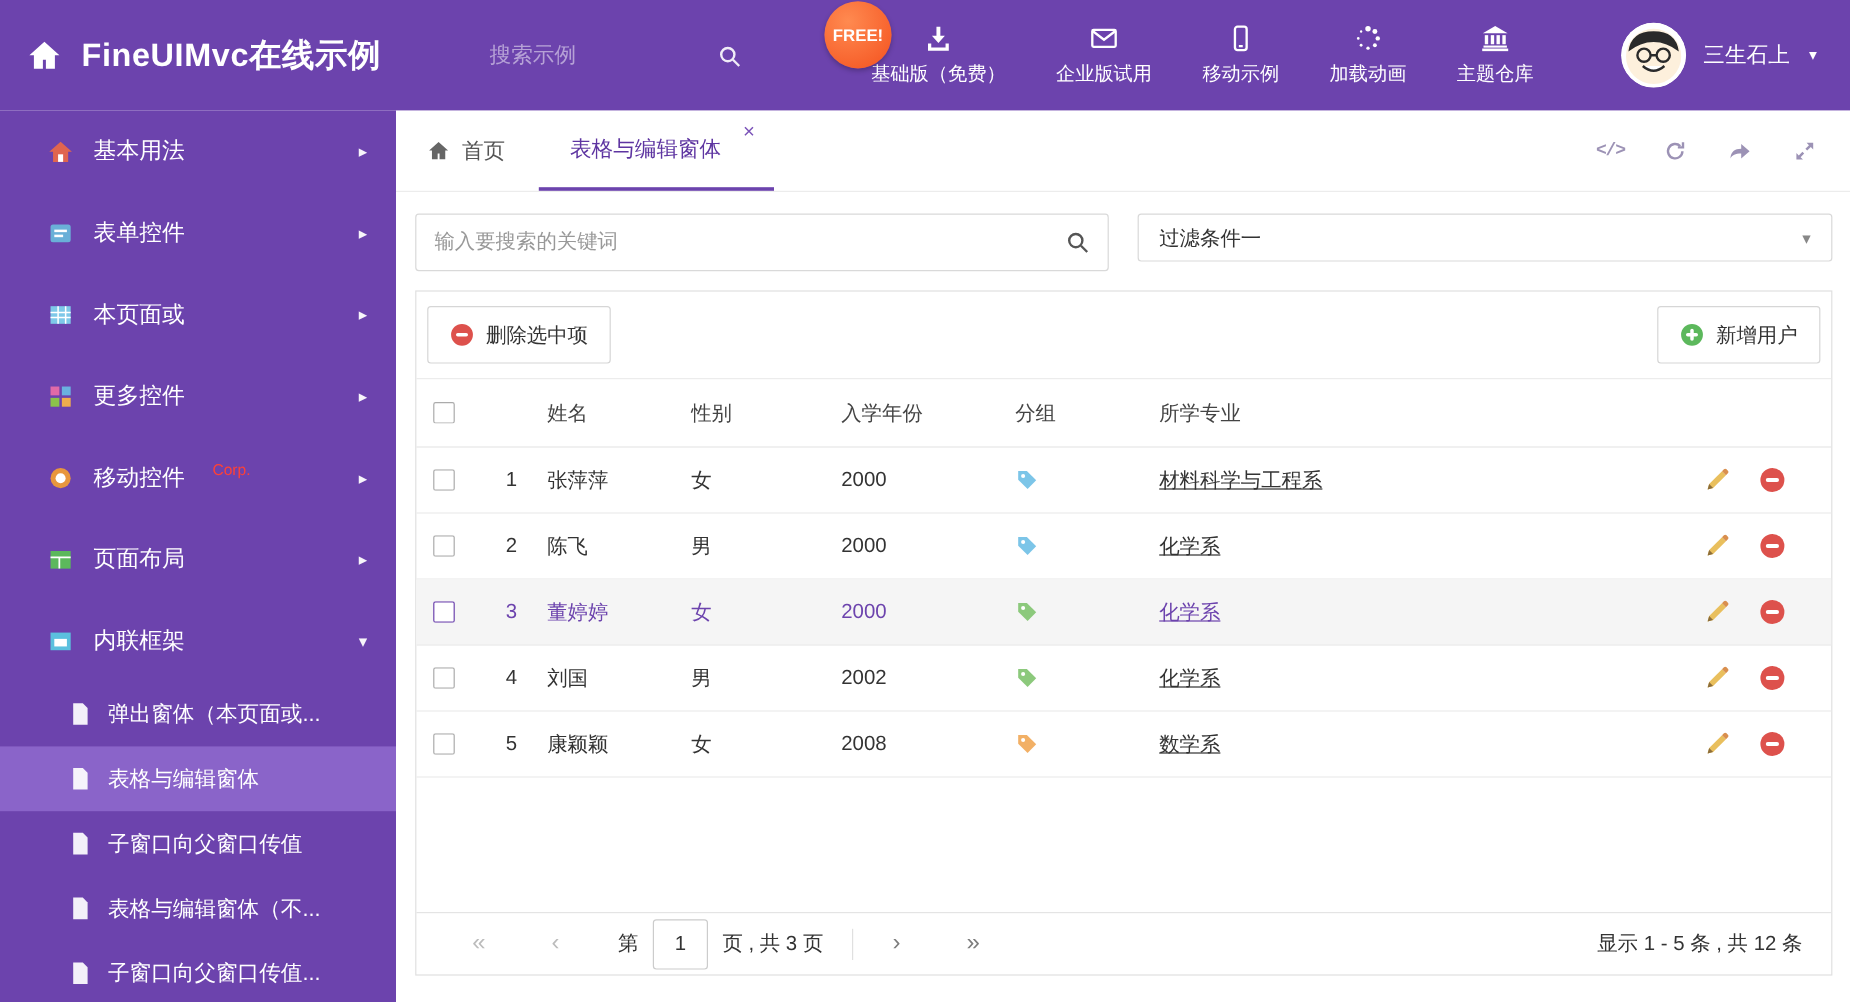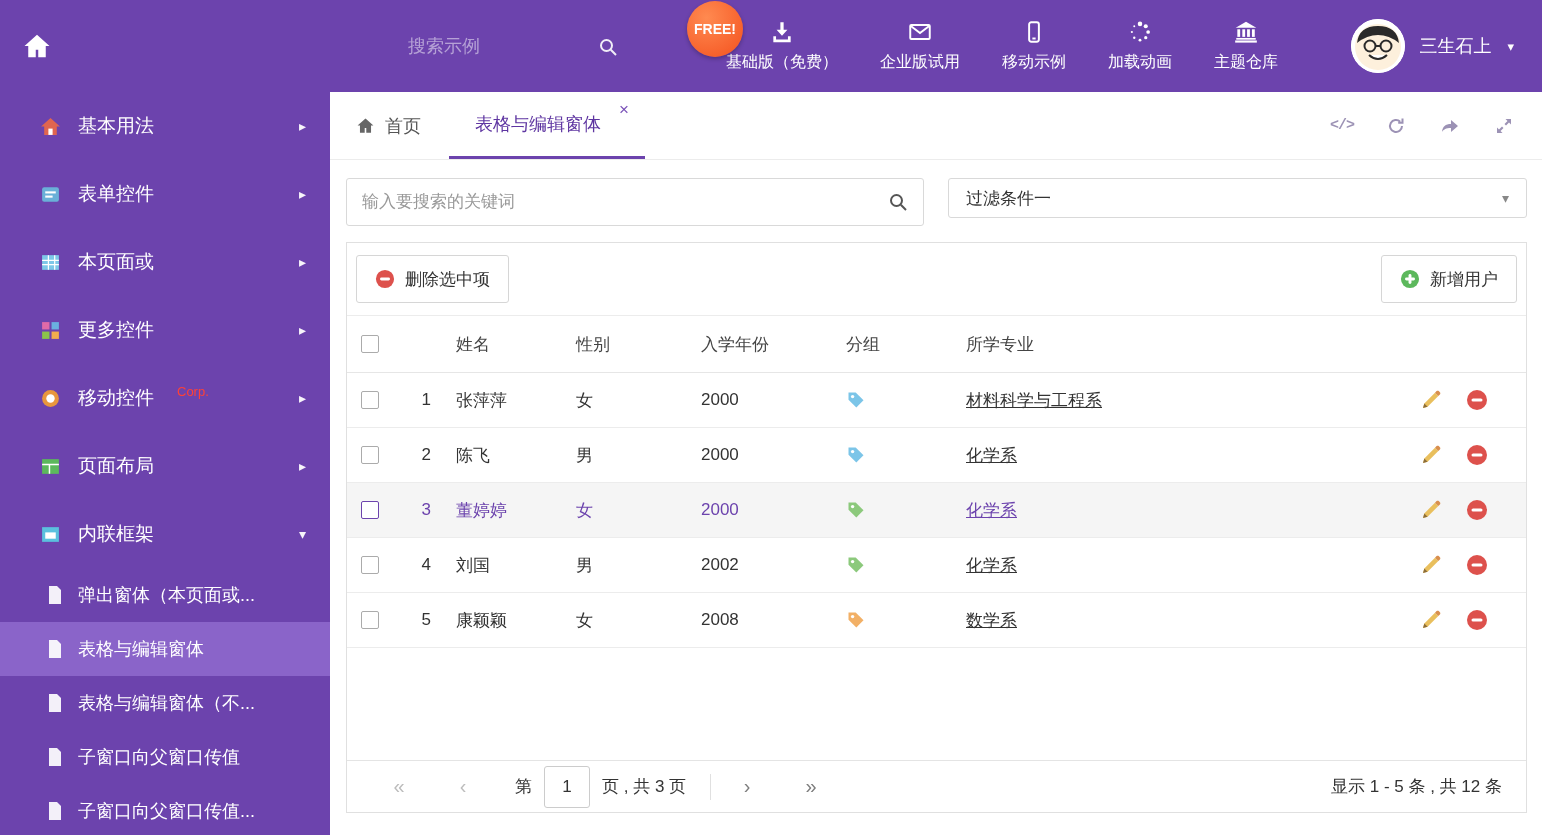--- a/index.html
+++ b/index.html
@@ -26,21 +26,21 @@
 .user .uname{font-size:18px;}
 .user .caret{font-size:13px;margin-left:2px;}
 
 
 .sidebar{position:absolute;top:92px;left:0;bottom:0;width:330px;background:#6c43ad;color:#fff;overflow:hidden;}
 .side-item{height:68px;display:flex;align-items:center;gap:17px;padding:0 24px 0 40px;font-size:19px;cursor:pointer;}
 .side-item .sicon{width:21px;height:21px;flex:0 0 auto;}
 .side-item .sicon svg{width:21px;height:21px;display:block;}
 .side-item .chev{margin-left:auto;font-size:14px;opacity:.95;}
 .corp{font-size:13px;color:#ff4136;margin-left:6px;transform:translateY(-7px);}
-.sub-item{height:54px;display:flex;align-items:center;gap:15px;padding-left:47px;font-size:18px;cursor:pointer;white-space:nowrap;}
+.sub-item{height:54px;display:flex;align-items:center;gap:15px;padding-left:59px;font-size:18px;cursor:pointer;white-space:nowrap;}
 .sub-item.active{background:#8a64c9;}
 .sub-item .ficon{width:16px;height:20px;flex:0 0 auto;}
 .sub-item .ficon svg{width:16px;height:20px;display:block;}
 
 
 .content{position:absolute;top:92px;left:330px;right:0;bottom:0;background:#fff;overflow:hidden;}
 .tabbar{height:68px;display:flex;align-items:stretch;border-bottom:1px solid #ececec;}
 .tab{display:flex;align-items:center;gap:10px;padding:0 28px;font-size:18px;color:#555;cursor:pointer;}
 .tab.home{padding-left:26px;}
 .tab .tab-home-icon{width:19px;height:19px;color:#666;}
@@ -90,20 +90,21 @@
 .pg-summary{margin-left:auto;}
 </style>
 </head>
 <body>
 
 <header class="topbar">
   <div class="brand">
     <svg class="home-glyph" viewBox="0 0 24 24" fill="currentColor">
         <path d="M12 3L2 12h3v9h6v-6h2v6h6v-9h3z"></path>
       </svg>
+    <h1>FineUIMvc在线示例</h1>
   </div>
   <div class="hsearch">
     <input type="text" placeholder="搜索示例" style="">
     <svg class="mag" viewBox="0 0 20 20" fill="none" stroke="currentColor" stroke-width="2">
         <circle cx="8.5" cy="8.5" r="5.5"></circle>
         <line x1="12.8" y1="12.8" x2="18" y2="18"></line>
       </svg>
   </div>
   <div class="free-badge">FREE!</div>
   <nav class="hnav">
@@ -272,29 +273,29 @@
         </svg>
       </span>
     <span>表格与编辑窗体</span>
   </div>
   <div class="sub-item">
     <span class="ficon">
         <svg viewBox="0 0 16 20">
           <path d="M2 1h8l4 4v14H2z" fill="#fff" opacity="0.92"></path>
         </svg>
       </span>
-    <span>表格与编辑窗体（不...</span>
+    <span>子窗口向父窗口传值</span>
   </div>
   <div class="sub-item">
     <span class="ficon">
         <svg viewBox="0 0 16 20">
           <path d="M2 1h8l4 4v14H2z" fill="#fff" opacity="0.92"></path>
         </svg>
       </span>
-    <span>子窗口向父窗口传值</span>
+    <span>表格与编辑窗体（不...</span>
   </div>
   <div class="sub-item">
     <span class="ficon">
         <svg viewBox="0 0 16 20">
           <path d="M2 1h8l4 4v14H2z" fill="#fff" opacity="0.92"></path>
         </svg>
       </span>
     <span>子窗口向父窗口传值...</span>
   </div>
 </aside>

